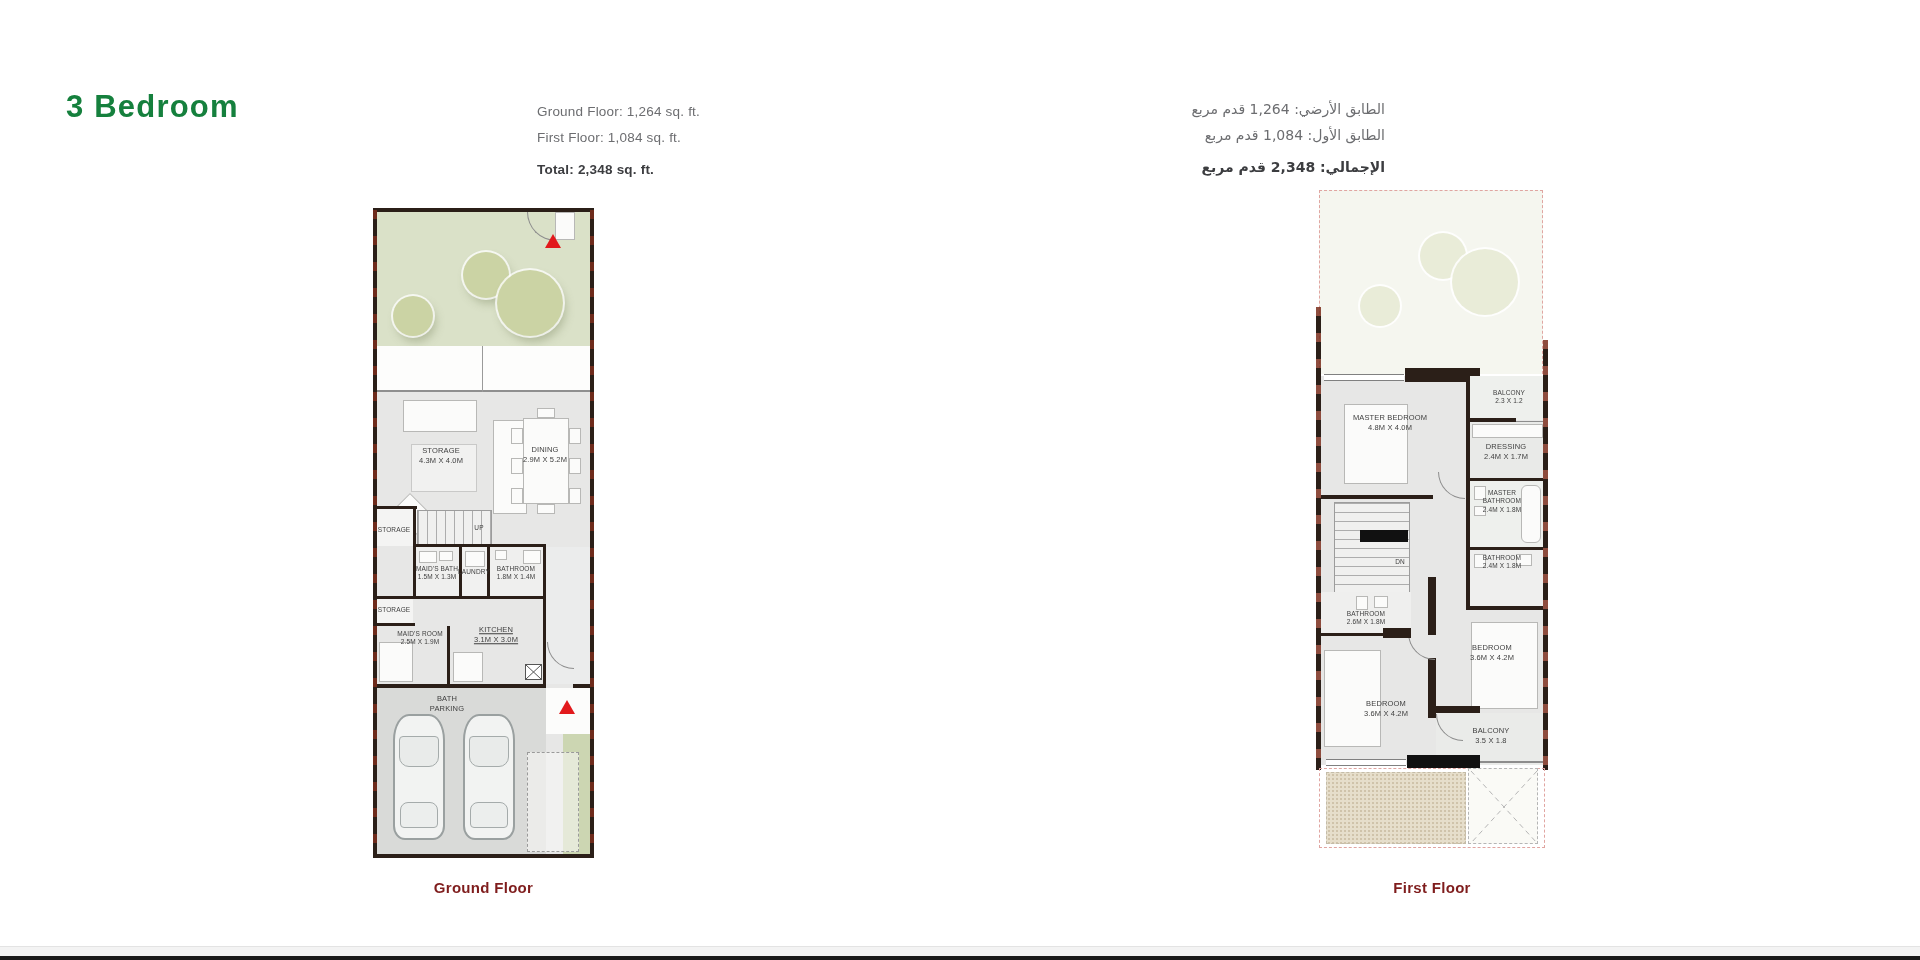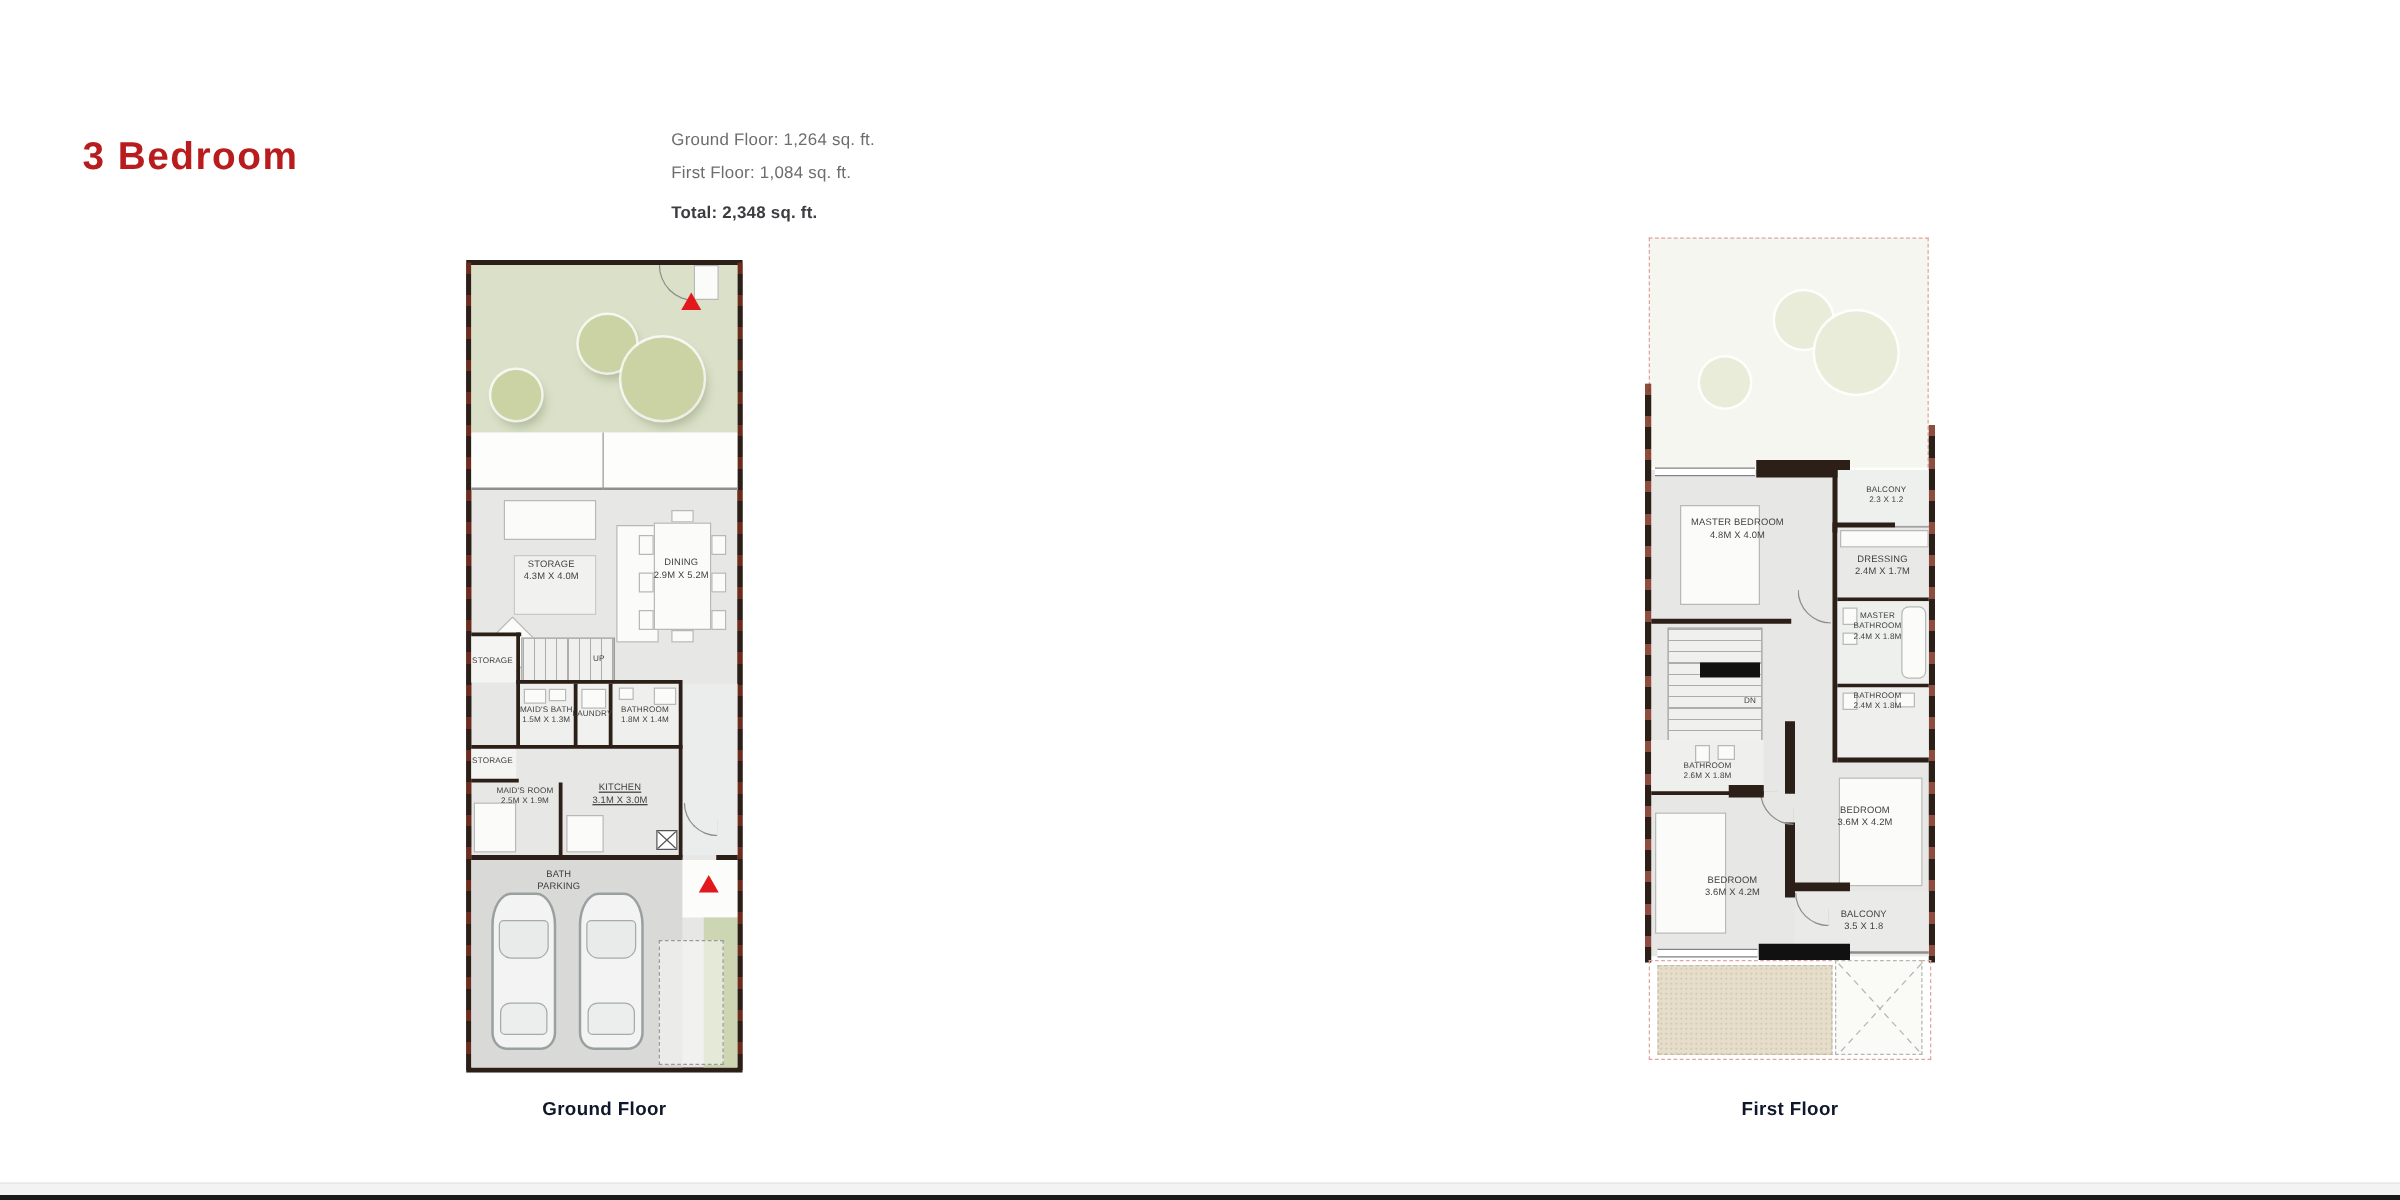--- a/index.html
+++ b/index.html
@@ -1,34 +1,34 @@
 <!DOCTYPE html>
 <html><head>
 <meta charset="utf-8">
 <style>
   html,body { margin:0; padding:0; background:#ffffff; }
   .page { position:relative; width:1920px; height:960px; background:#fff; overflow:hidden;
           font-family:"Liberation Sans", sans-serif; }
 
   
-  .title { position:absolute; left:66px; top:104px; font-size:31px; font-weight:bold;
-           color:#b91c1c; letter-spacing:1.2px; line-height:42px; }
+  .title { position:absolute; left:66px; top:86px; font-size:31px; font-weight:bold;
+           color:#15803d; letter-spacing:1.2px; line-height:42px; }
   .title .t2 { padding-left:82px; }
 
   .stats-en { position:absolute; left:537px; top:99px; font-size:13.5px; color:#6c6d70;
               line-height:26px; letter-spacing:.2px; }
   .stats-en .total { font-weight:bold; color:#3c3d40; margin-top:6px; }
 
   .stats-ar { position:absolute; right:535px; top:96px; direction:rtl; text-align:right;
               font-size:14px; color:#6c6d70; line-height:26px;
               font-family:"DejaVu Sans", sans-serif; }
   .stats-ar .total { font-weight:bold; color:#3c3d40; margin-top:6px; }
 
   .caption { position:absolute; top:879px; text-align:center; font-size:15px;
-             font-weight:bold; color:#0f172a; letter-spacing:.3px; }
+             font-weight:bold; color:#7f1d1d; letter-spacing:.3px; }
   .caption.gf { left:373px; width:221px; }
   .caption.ff { left:1316px; width:232px; }
 
   
   .abs { position:absolute; }
   .w { position:absolute; background:#2b1f18; }
   .rl { position:absolute; transform:translate(-50%,-50%); text-align:center; color:#3e3e3e;
         font-size:7.5px; line-height:1.3; letter-spacing:.15px; white-space:nowrap; }
   .rl.wrap { white-space:normal; }
   .rl.s { font-size:6.5px; }
@@ -99,20 +99,25 @@
   <div class="title">
     <div class="t1">3 Bedroom</div>
   </div>
 
   <div class="stats-en">
     <div>Ground Floor: 1,264 sq. ft.</div>
     <div>First Floor: 1,084 sq. ft.</div>
     <div class="total">Total: 2,348 sq. ft.</div>
   </div>
 
+  <div class="stats-ar">
+    <div>الطابق الأرضي: 1,264 قدم مربع</div>
+    <div>الطابق الأول: 1,084 قدم مربع</div>
+    <div class="total">الإجمالي: 2,348 قدم مربع</div>
+  </div>
 
   <div class="plan-gf">
     <div class="gf-ticks" style="left:-4px;"></div>
     <div class="gf-ticks" style="right:-4px;"></div>
 
     <div class="gf-garden">
       <div class="tree" style="left:16px;top:84px;width:40px;height:40px;"></div>
       <div class="tree" style="left:86px;top:40px;width:46px;height:46px;"></div>
       <div class="tree" style="left:120px;top:58px;width:66px;height:66px;"></div>
       <div class="arc" style="left:150px;top:0;width:28px;height:28px;"></div>

